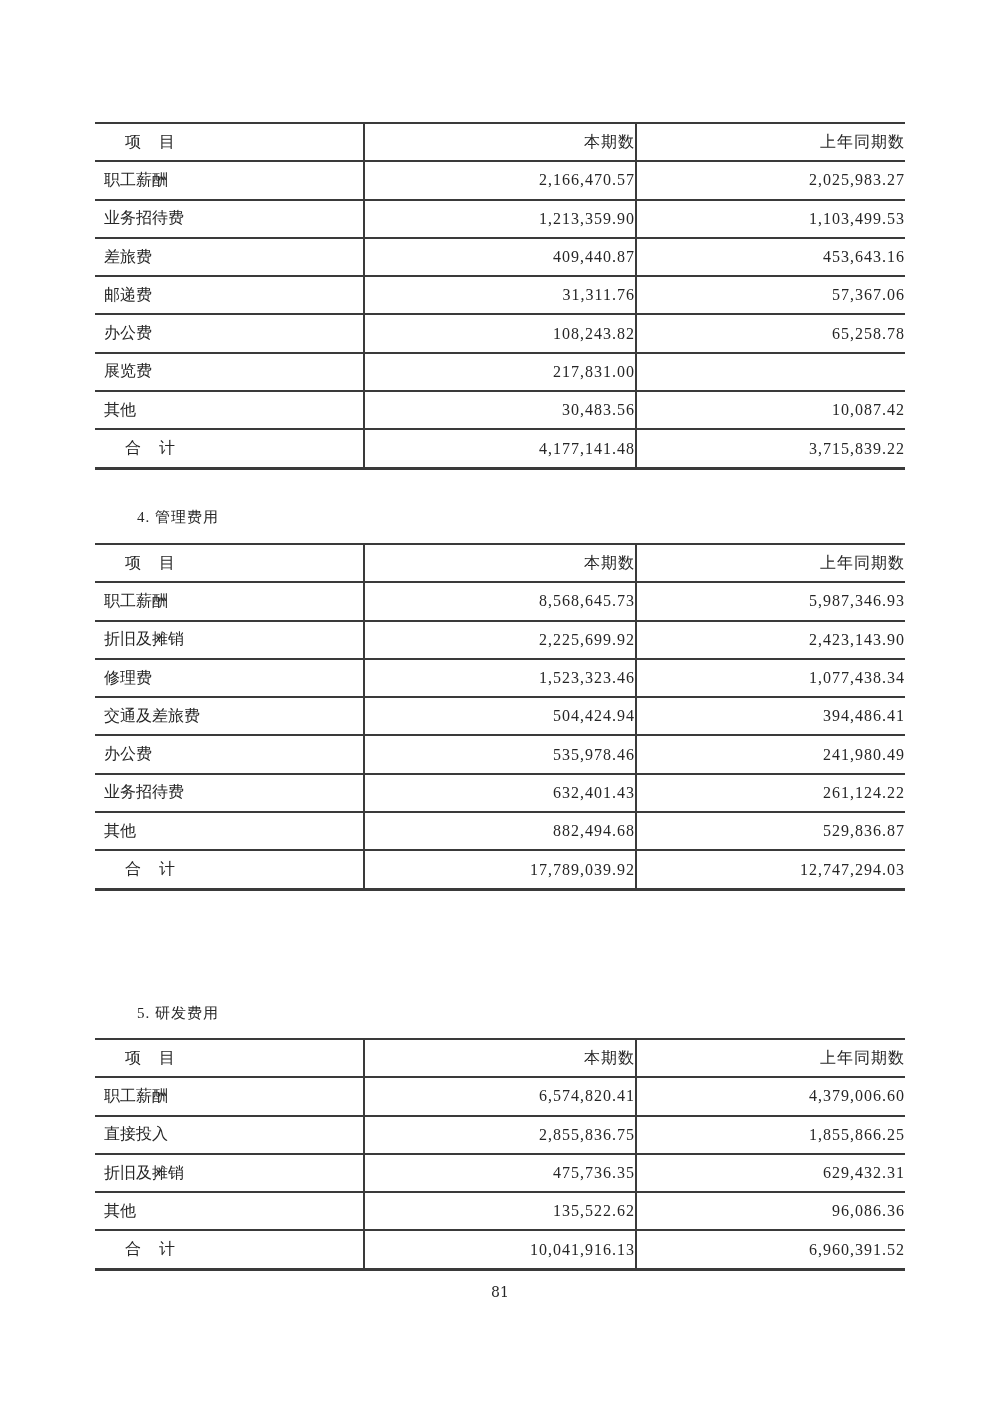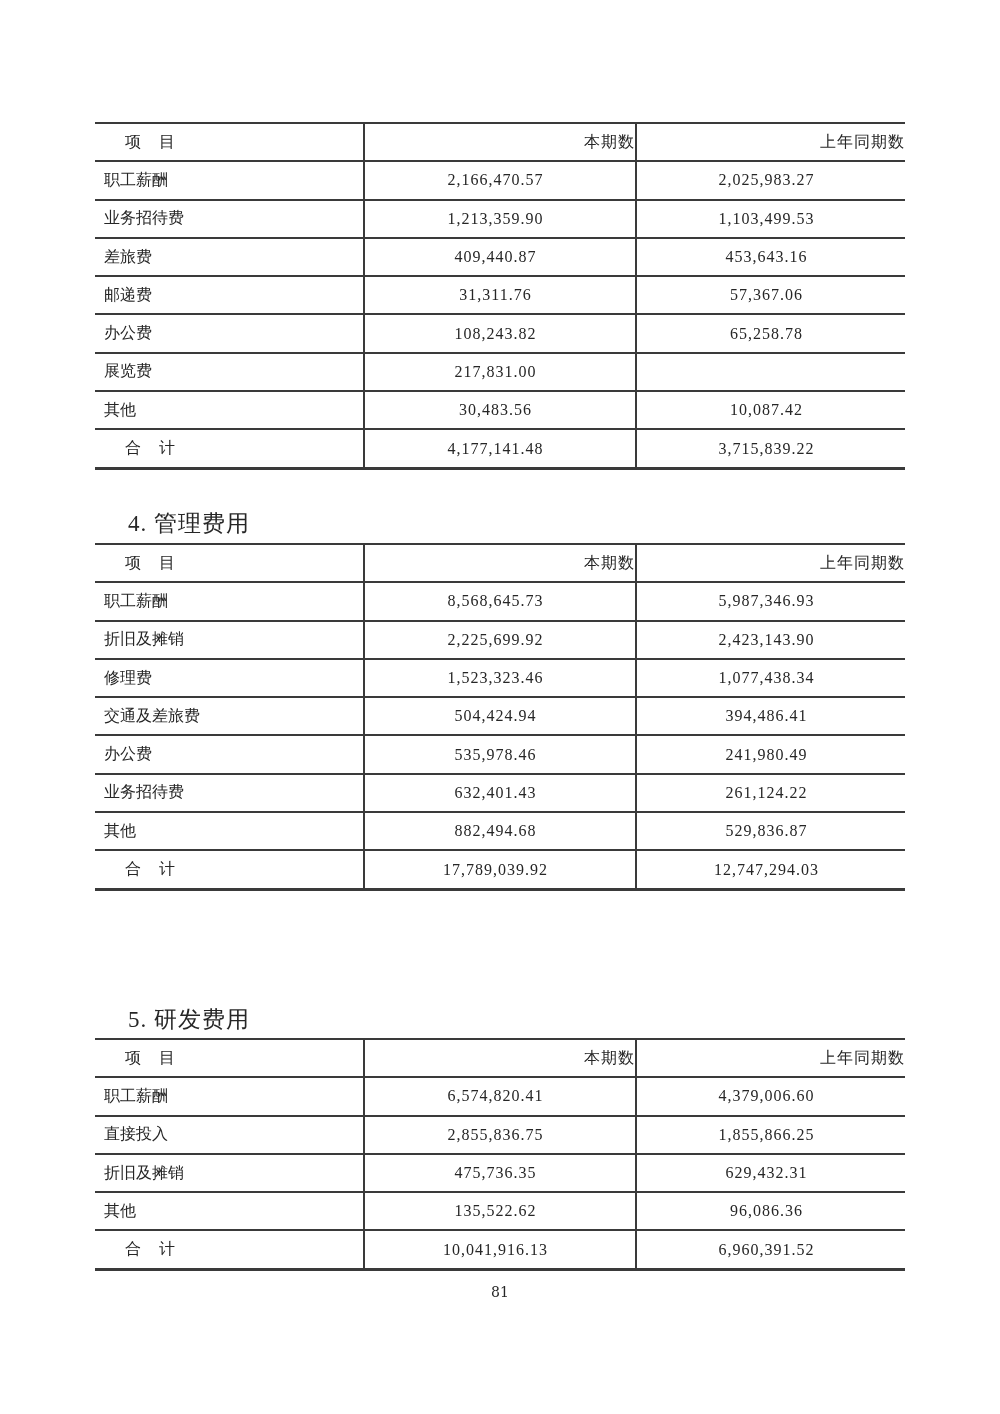--- a/index.html
+++ b/index.html
@@ -39,29 +39,28 @@
     border-left: 2px solid #3a3a3a;
   }
   .doc-table th.item-head {
     text-align: left;
     padding-left: 30px;
     letter-spacing: 1px;
   }
   .doc-table th.num-head { text-align: right; letter-spacing: 1px; }
   .doc-table td.item-cell { text-align: left; padding-left: 9px; }
   .doc-table td.num-cell {
-    text-align: center;
-    padding-right: 9px;
+    text-align: right;
     letter-spacing: 1px;
   }
   .doc-table tr.total-row td.item-cell { padding-left: 30px; letter-spacing: 1px; }
   .section-heading {
     position: absolute;
-    left: 128px;
-    font-size: 23px;
+    left: 137px;
+    font-size: 15px;
     letter-spacing: 1px;
     white-space: pre;
   }
   #heading-4 { top: 508px; }
   #heading-5 { top: 1004px; }
   .page-number {
     position: absolute;
     top: 1284px;
     left: 0;
     width: 100%;

